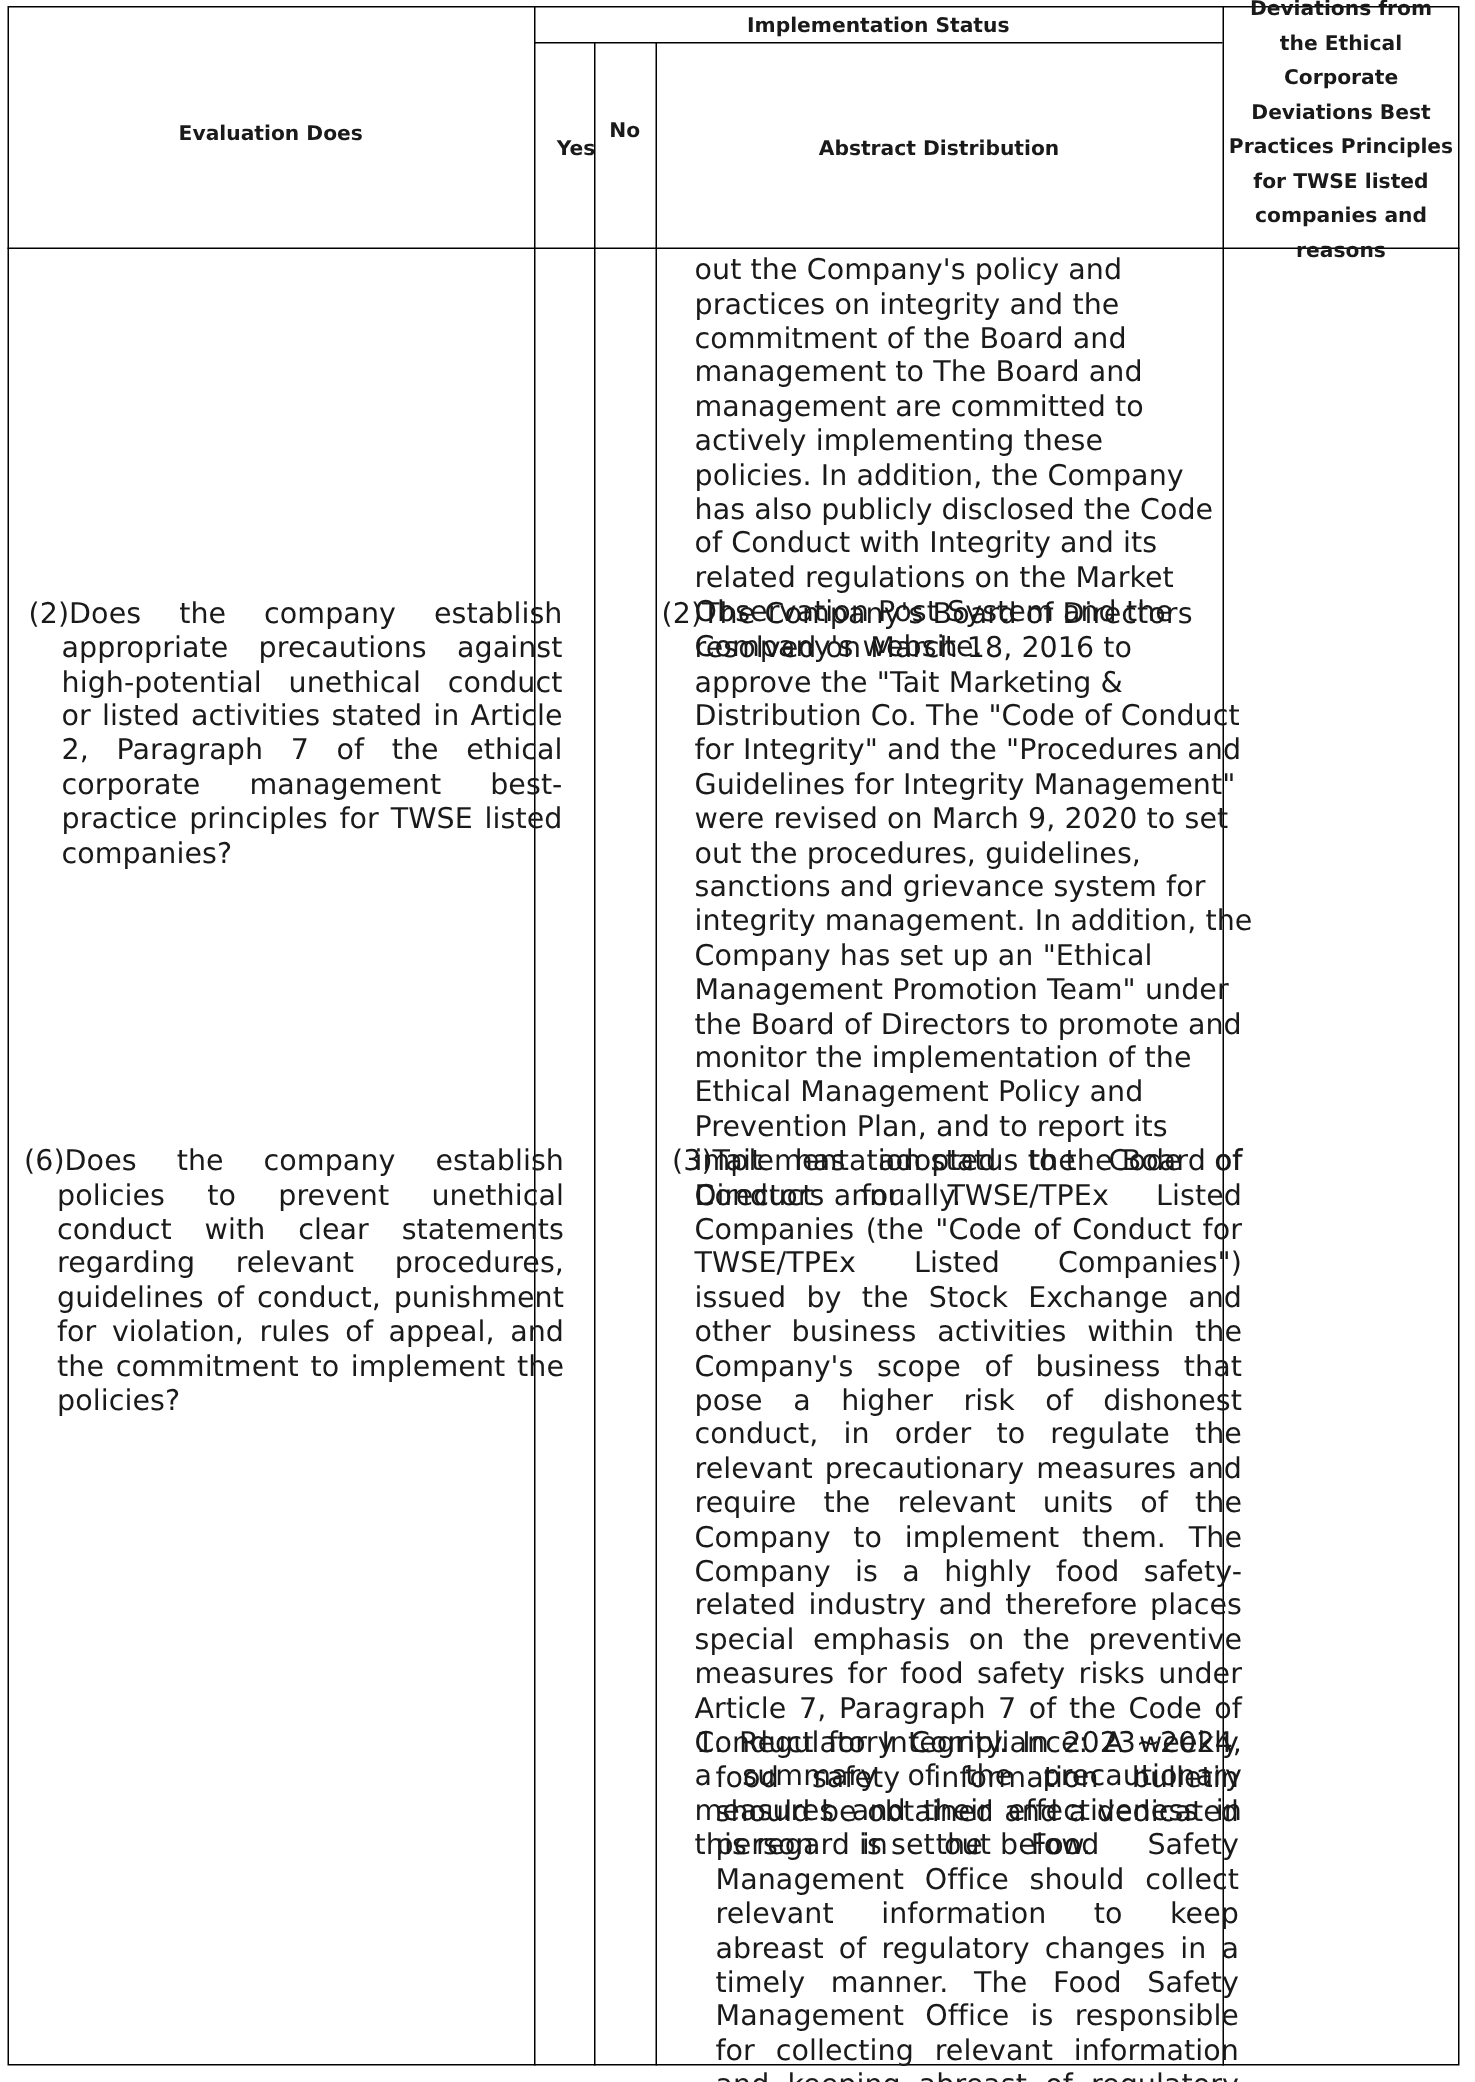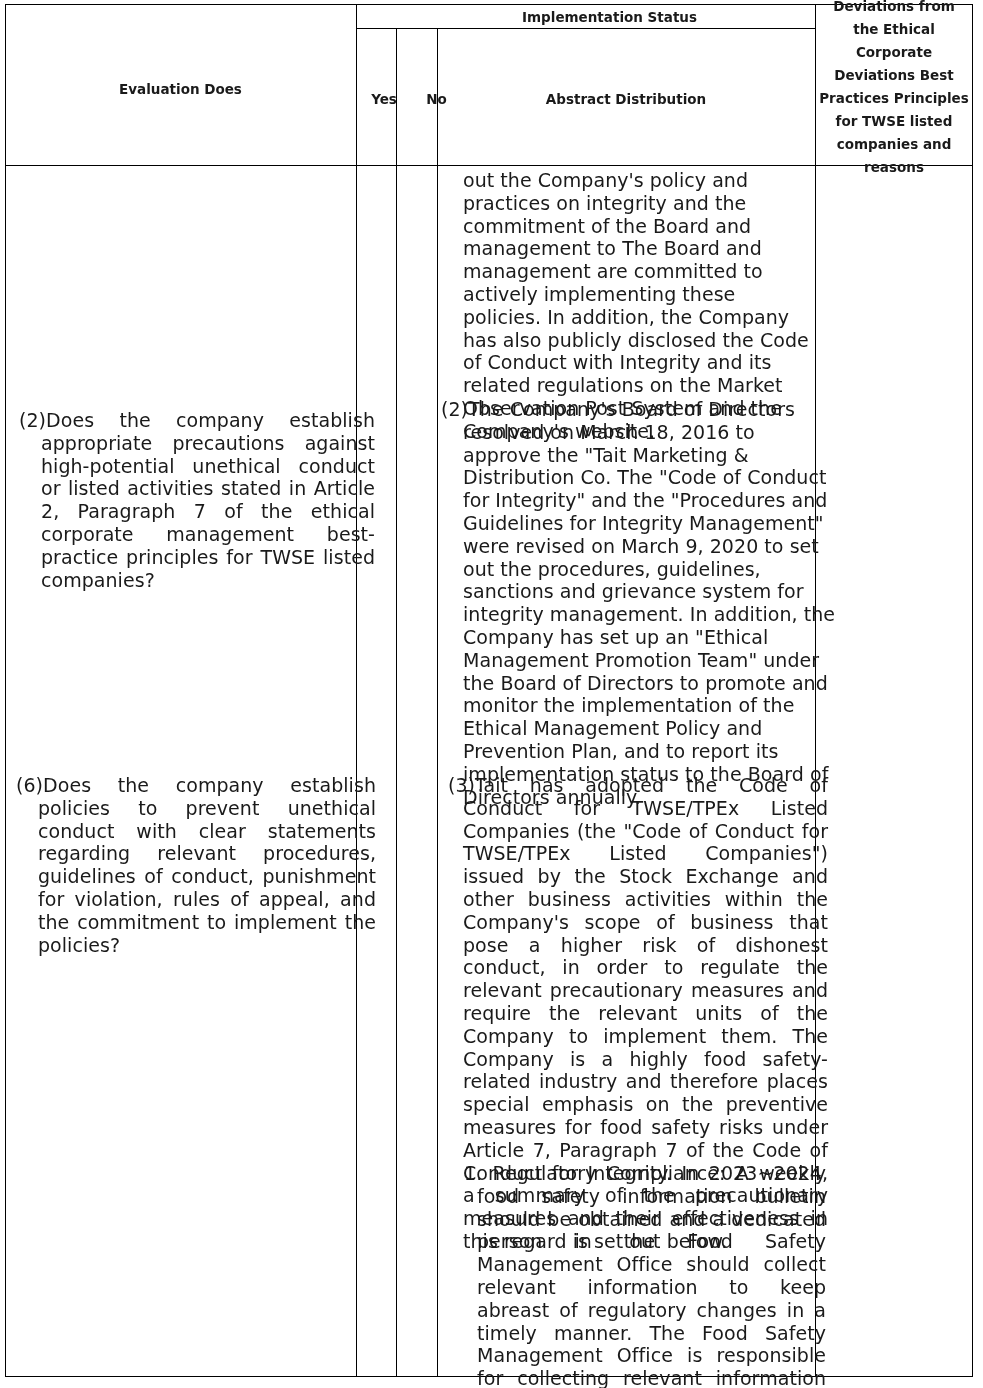--- a/index.html
+++ b/index.html
@@ -5,43 +5,43 @@
   html, body { margin: 0; padding: 0; background: #ffffff; }
   body { width: 983px; height: 1388px; position: relative; overflow: hidden;
          font-family: "DejaVu Sans", sans-serif; color: #1a1a1a; }
   .frame { position: absolute; left: 5px; top: 4px; width: 968px; height: 1373px;
            border: 1.5px solid #000; box-sizing: border-box; }
   .vline { position: absolute; width: 0; border-left: 1.5px solid #000; }
   .hline { position: absolute; height: 0; border-top: 1.5px solid #000; }
   .hdr { position: absolute; font-weight: bold; font-size: 13.5px; text-align: center;
          display: flex; align-items: center; justify-content: center; line-height: 23px; }
   .cell-text { position: absolute; font-size: 19px; line-height: 22.8px; letter-spacing: 0.05px; }
-  .just { text-align: justify; text-align-last: left; margin-top: 11px; }
+  .just { text-align: justify; text-align-last: left; }
   .q { position: absolute; left: 19px; width: 334px; }
   .hang { padding-left: 22px; text-indent: -22px; }
   .ans { position: absolute; width: 350px; }
   .list-item { padding-left: 13px; text-indent: -13px; }
 </style>
 </head>
 <body>
 
 <div class="frame"></div>
 
 <div class="vline" style="left:356px; top:4px; height:1373px;"></div>
 <div class="vline" style="left:396px; top:28px; height:1349px;"></div>
 <div class="vline" style="left:437px; top:28px; height:1349px;"></div>
 <div class="vline" style="left:815px; top:4px; height:1373px;"></div>
 
 <div class="hline" style="left:356px; top:28px; width:459px;"></div>
 <div class="hline" style="left:5px; top:165px; width:968px;"></div>
 
 <div class="hdr" style="left:5px; top:4px; width:351px; height:170px;">Evaluation Does</div>
-<div class="hdr" style="left:356px; top:4px; width:459px; height:26px;padding-left:24px;">Implementation Status</div>
+<div class="hdr" style="left:356px; top:4px; width:459px; height:26px;">Implementation Status</div>
 <div class="hdr" style="left:364px; top:28px; width:40px; height:142px;">Yes</div>
-<div class="hdr" style="left:396px; top:28px; width:41px; height:142px;padding-left:20px;">No</div>
+<div class="hdr" style="left:396px; top:16px; width:41px; height:142px;">No</div>
 <div class="hdr" style="left:437px; top:28px; width:378px; height:142px;">Abstract Distribution</div>
 <div class="hdr" style="left:817px; top:6px; width:154px; height:162px; padding:0 2px; box-sizing:border-box;">Deviations from the Ethical Corporate Deviations Best Practices Principles for TWSE listed companies and reasons</div>
 
 <div class="cell-text ans" style="left:463px; top:169px; width:350px;">out the Company's policy and practices on integrity and the commitment of the Board and management to The Board and management are committed to actively implementing these policies. In addition, the Company has also publicly disclosed the Code of Conduct with Integrity and its related regulations on the Market Observation Post System and the Company's website.</div>
 
 <div class="cell-text q just hang" style="top:398px; left:19px; width:334px;">(2)Does the company establish appropriate precautions against high-potential unethical conduct or listed activities stated in Article 2, Paragraph 7 of the ethical corporate management best-practice principles for TWSE listed companies?</div>
 <div class="cell-text ans hang" style="left:441px; top:398px; width:372px;">(2)The Company's Board of Directors resolved on March 18, 2016 to approve the "Tait Marketing &amp; Distribution Co. The "Code of Conduct for Integrity" and the "Procedures and Guidelines for Integrity Management" were revised on March 9, 2020 to set out the procedures, guidelines, sanctions and grievance system for integrity management. In addition, the Company has set up an "Ethical Management Promotion Team" under the Board of Directors to promote and monitor the implementation of the Ethical Management Policy and Prevention Plan, and to report its implementation status to the Board of Directors annually.</div>
 
 <div class="cell-text q just hang" style="top:763px; left:16px; width:338px;">(6)Does the company establish policies to prevent unethical conduct with clear statements regarding relevant procedures, guidelines of conduct, punishment for violation, rules of appeal, and the commitment to implement the policies?</div>
 <div class="cell-text ans just hang" style="left:448px; top:763px; width:365px; padding-left:15px; text-indent:-15px;">(3)Tait has adopted the Code of Conduct for TWSE/TPEx Listed Companies (the "Code of Conduct for TWSE/TPEx Listed Companies") issued by the Stock Exchange and other business activities within the Company's scope of business that pose a higher risk of dishonest conduct, in order to regulate the relevant precautionary measures and require the relevant units of the Company to implement them. The Company is a highly food safety-related industry and therefore places special emphasis on the preventive measures for food safety risks under Article 7, Paragraph 7 of the Code of Conduct for Integrity. In 2023~2024, a summary of the precautionary measures and their effectiveness in this regard is set out below.</div>

